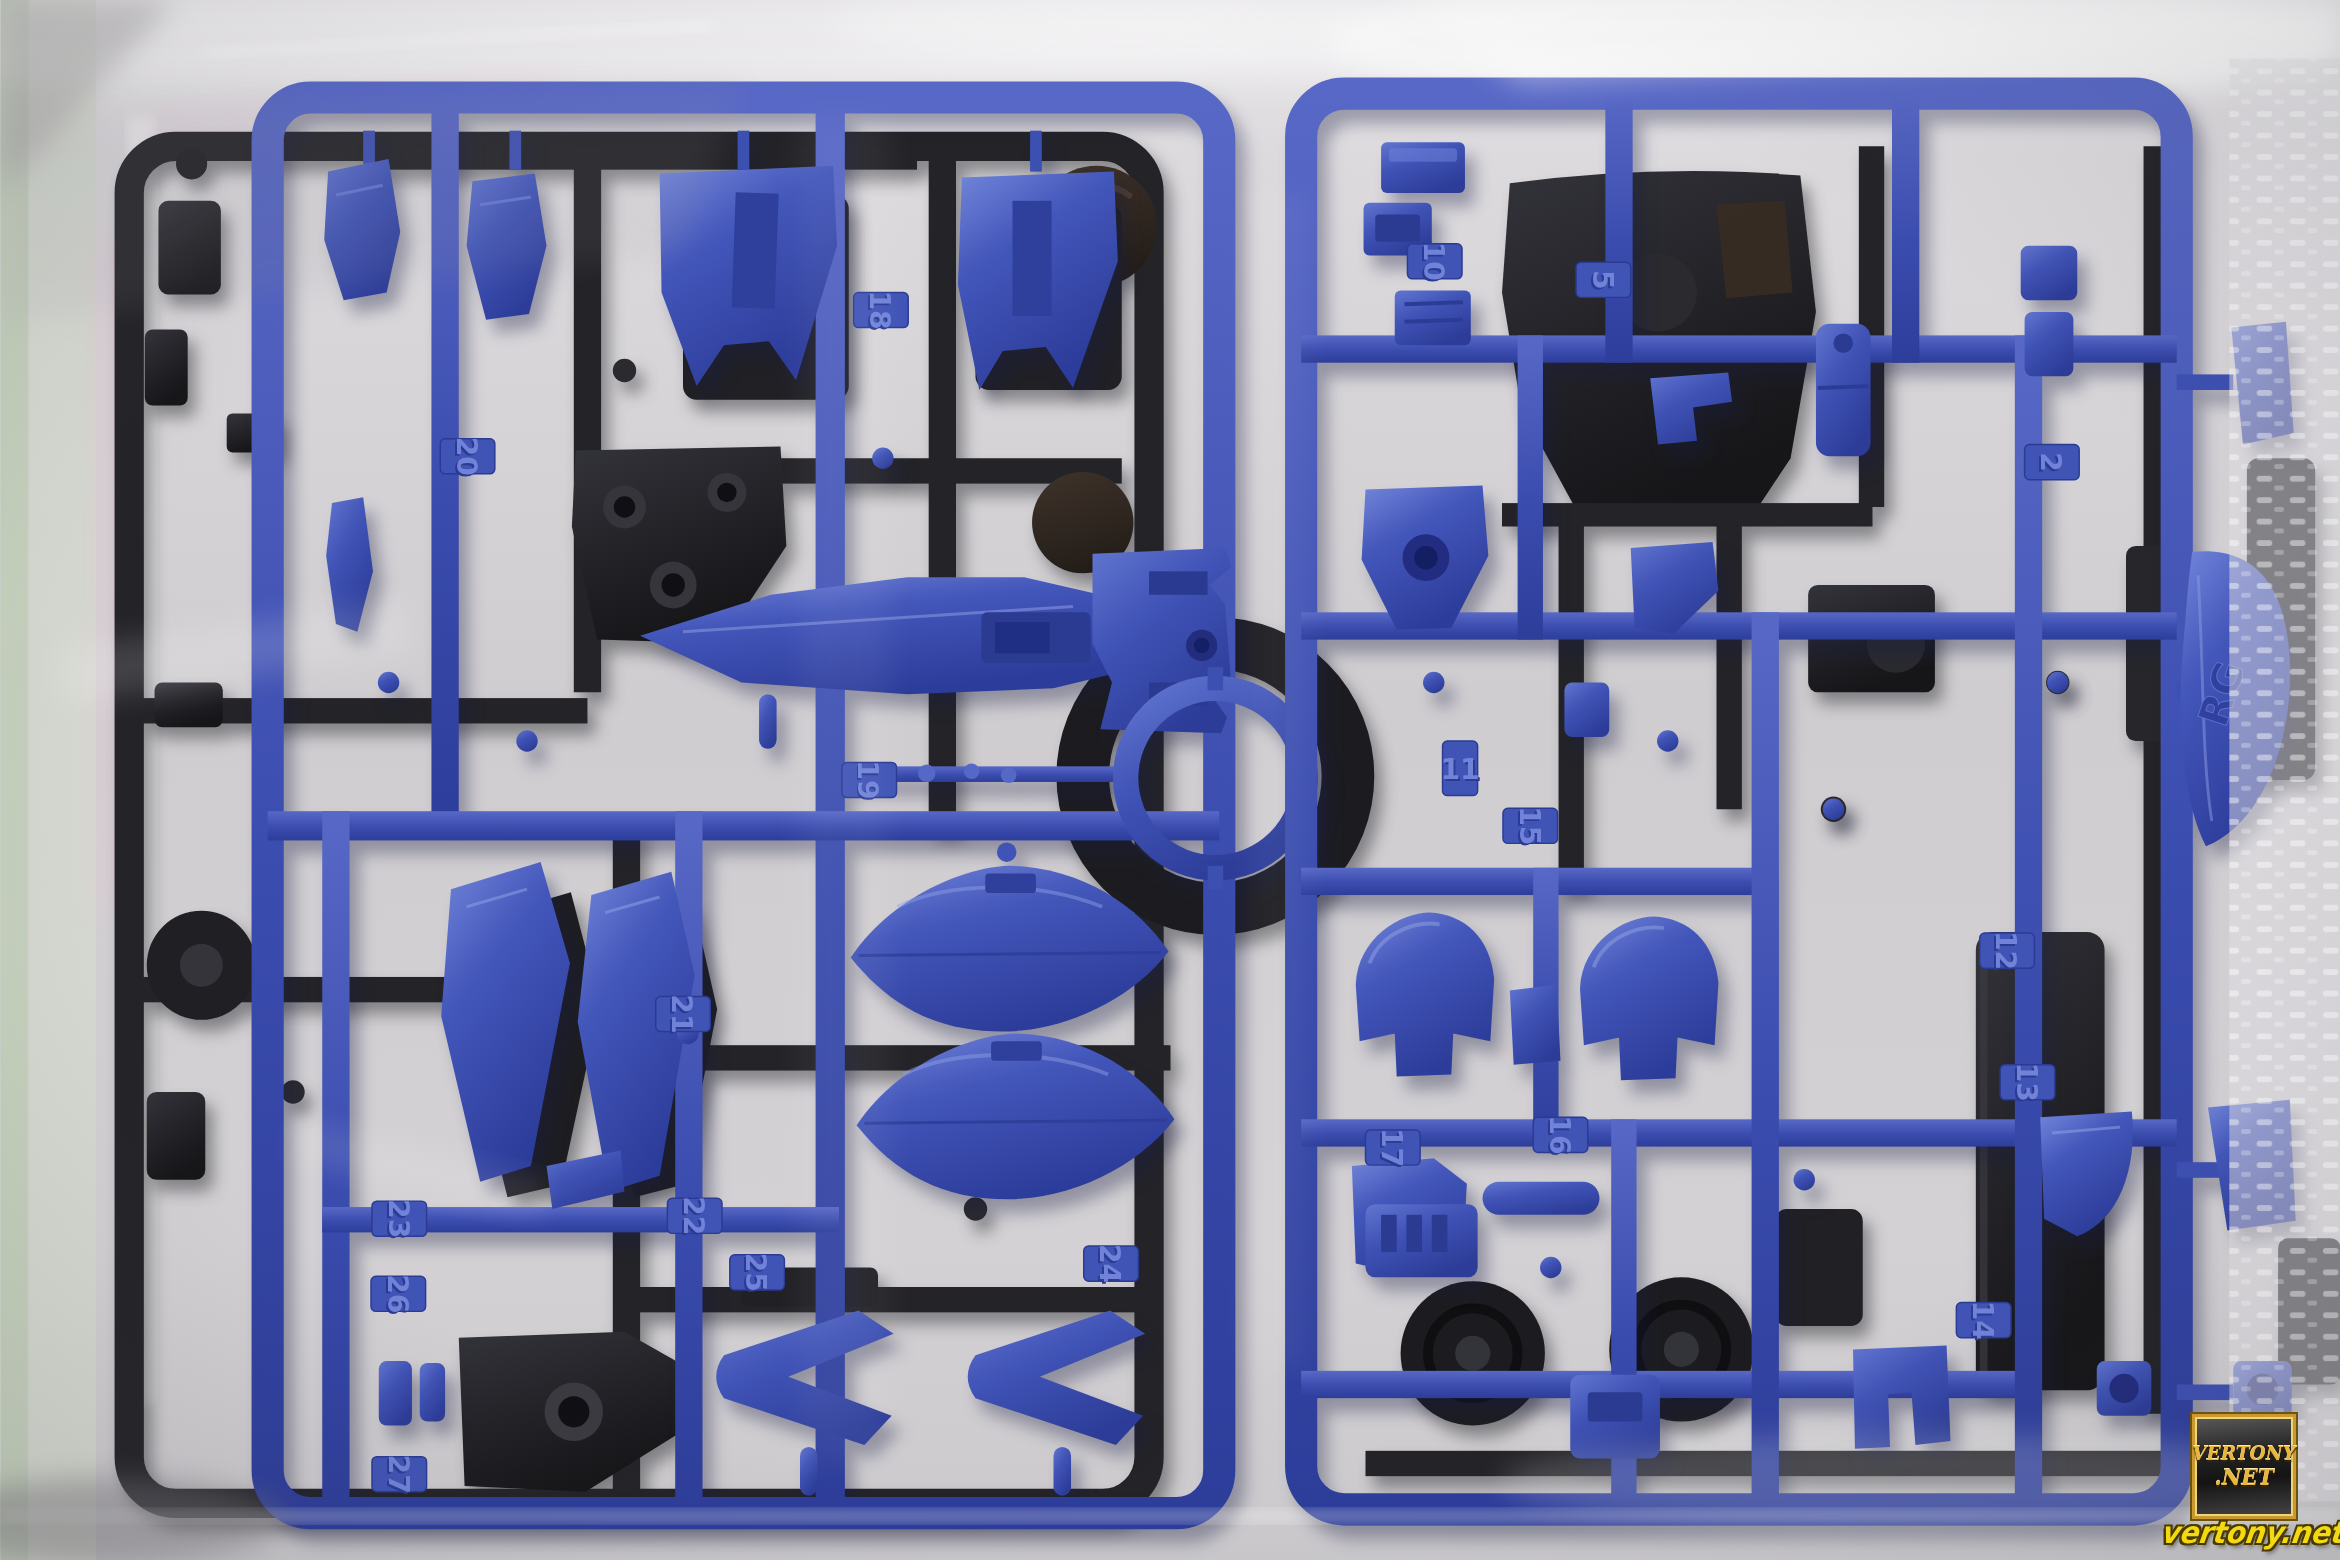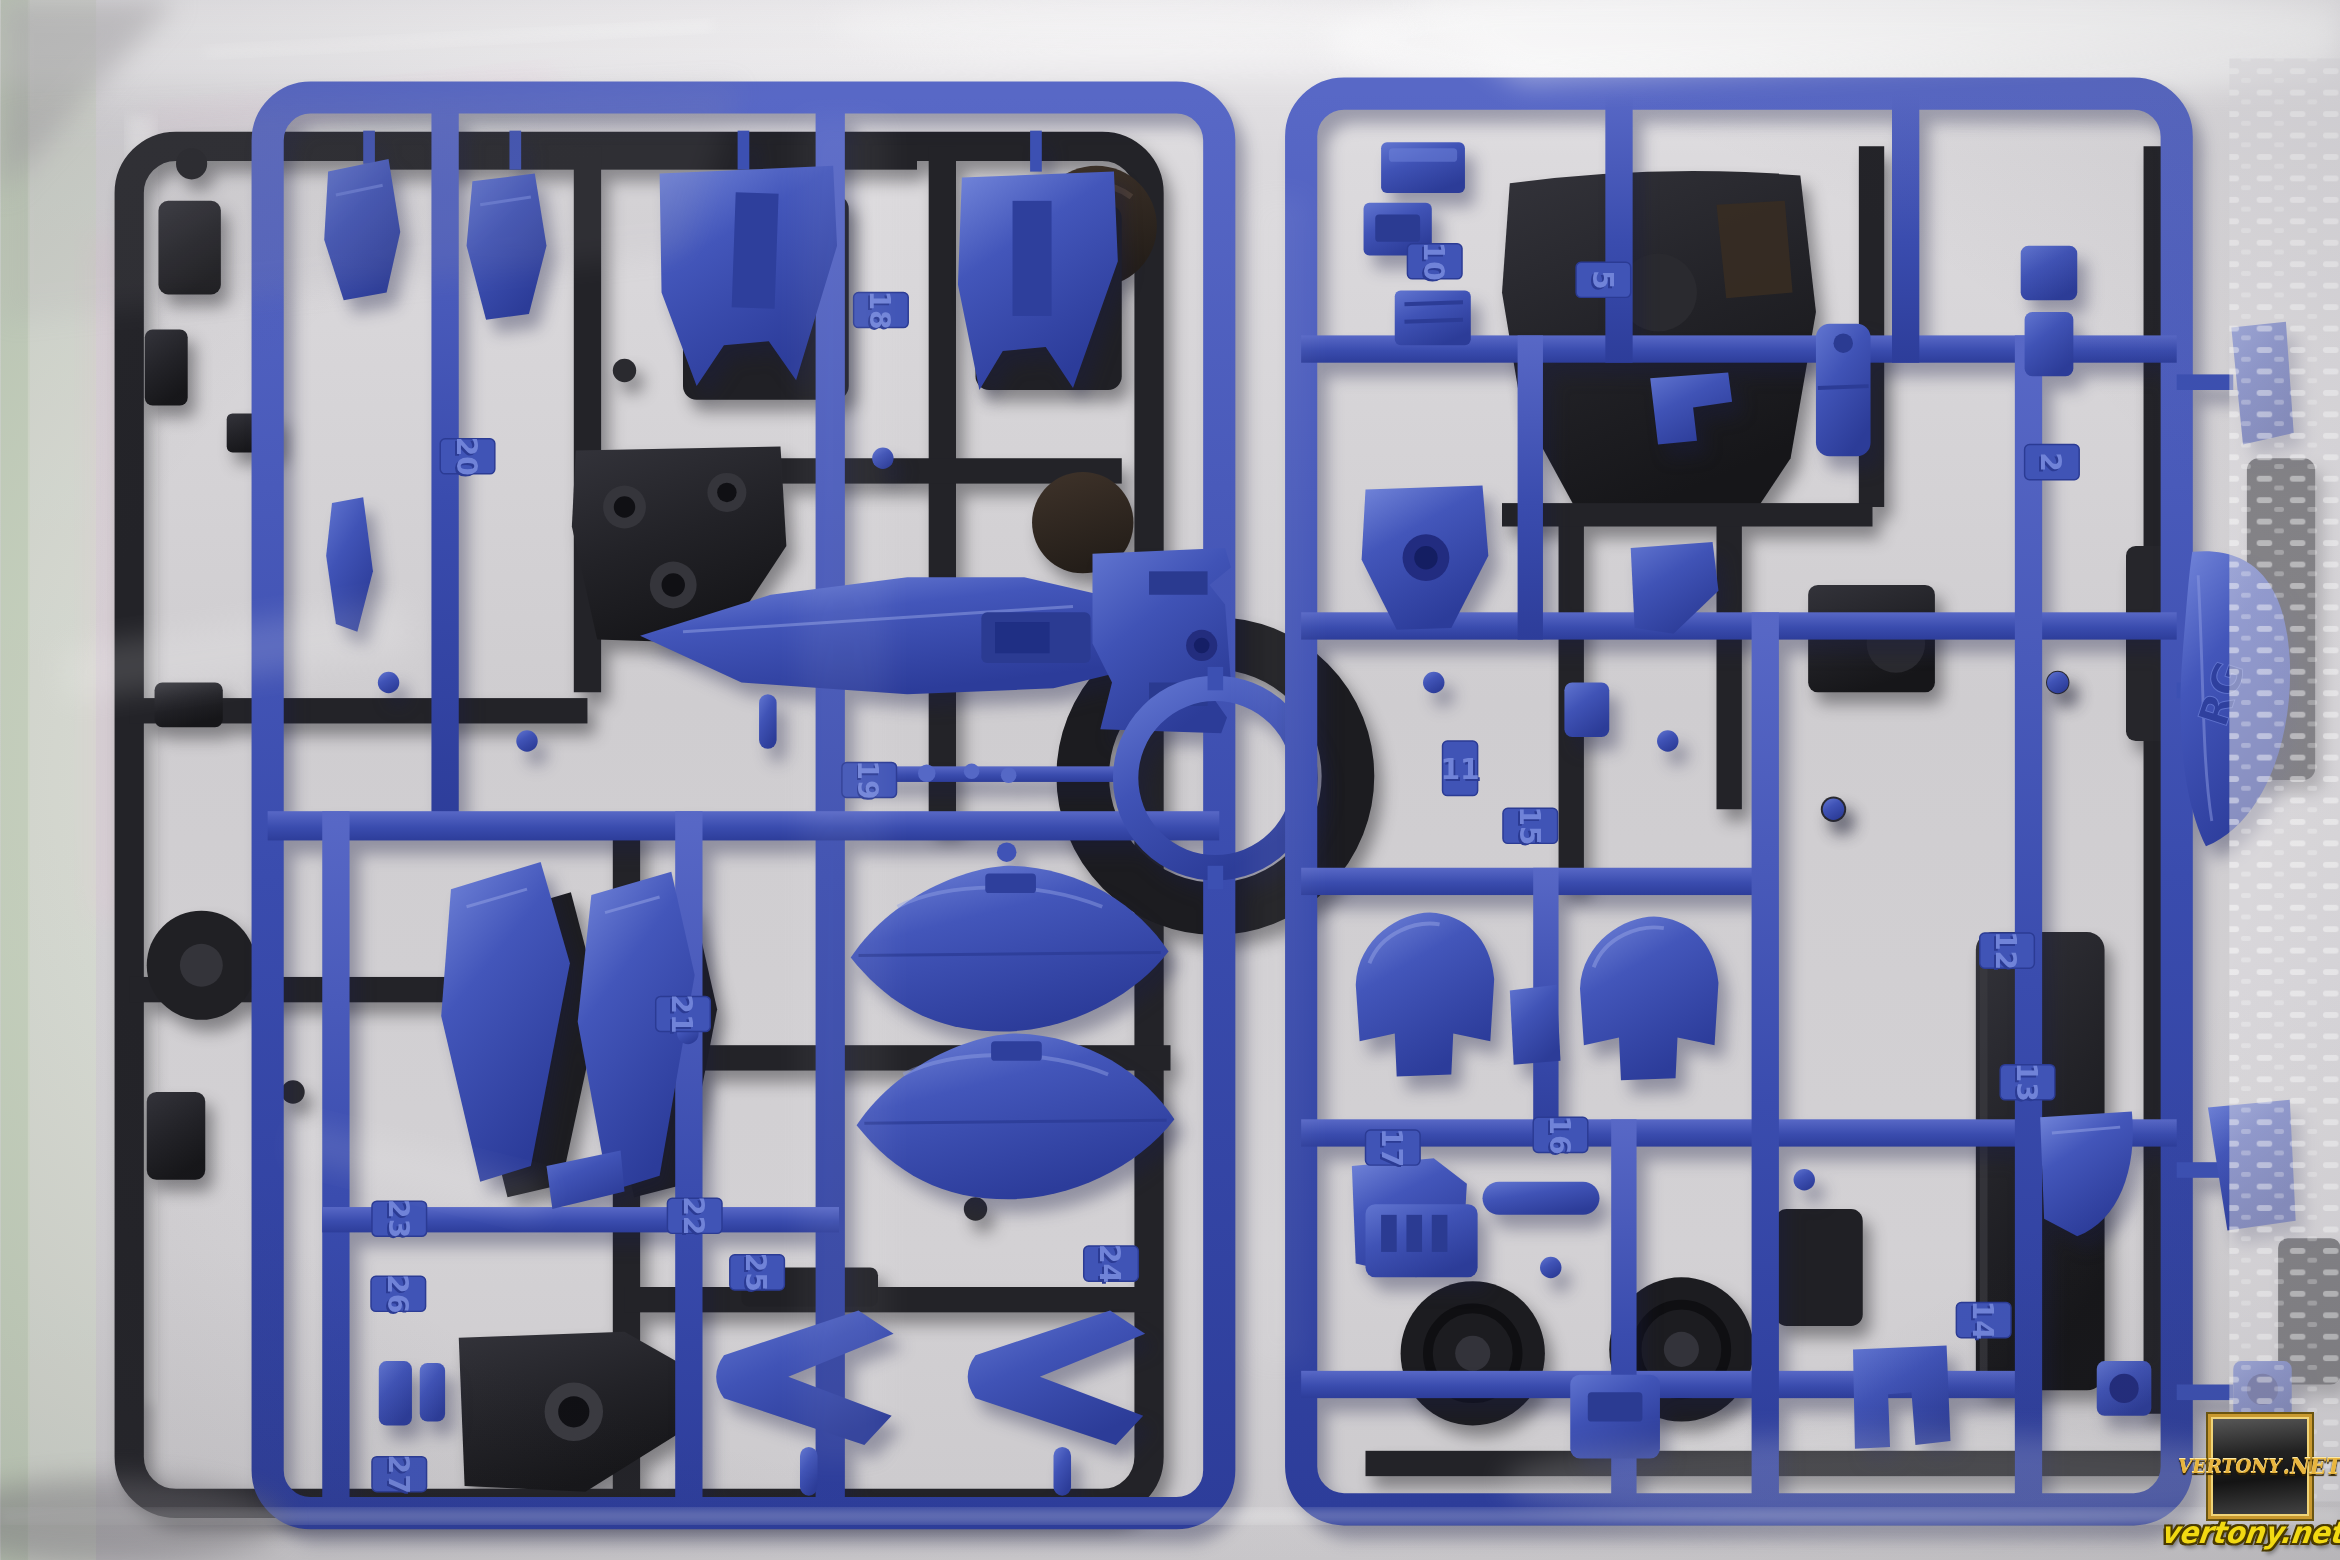--- a/index.html
+++ b/index.html
@@ -4,21 +4,21 @@
 <style>
   html,body{margin:0;padding:0;background:#d2d0d3;}
   #photo{position:relative;width:2341px;height:1560px;overflow:hidden;font-family:"DejaVu Sans",sans-serif;}
   #photo svg{position:absolute;left:0;top:0;}
   .soft{pointer-events:none;}
   
   #wm-badge{position:absolute;left:2192px;top:1414px;width:98px;height:99px;
     background:linear-gradient(175deg,#5a5a5a 0%,#222 38%,#141414 62%,#454545 100%);
     border:3.9px solid var(--watermark-border,#c9992f);
     box-shadow:0 0 0 2px #6b5510, inset 0 0 0 2px #f0d478;
-    display:flex;flex-direction:row;align-items:center;justify-content:center;gap:1px;margin-left:16px;}
+    display:flex;flex-direction:column;align-items:center;justify-content:center;gap:1px;}
   #wm-line1{font:italic 800 18.5px "DejaVu Serif",serif;color:var(--watermark-gold,#e8b53e);
     text-shadow:0 -1px 0 #fce9a8,0 2px 1px #3a2800,0 0 2px #000;}
   #wm-line2{font:italic 800 21.5px "DejaVu Serif",serif;color:var(--watermark-gold,#e8b53e);
     text-shadow:0 -1px 0 #fce9a8,0 2px 1px #3a2800,0 0 2px #000;}
   #wm-caption{position:absolute;left:2163px;top:1516px;width:180px;text-align:center;
     font:italic 800 28px "DejaVu Sans",sans-serif;color:var(--watermark-yellow,#f2d912);
     transform:skewX(-10deg) scaleY(1.08);letter-spacing:0px;
     text-shadow:2px 2px 0 #4a3a00,-2px -2px 0 #4a3a00,2px -2px 0 #4a3a00,-2px 2px 0 #4a3a00,2.9px 3.9px 3.9px rgba(0,0,0,.45);}
 </style>
 </head>

